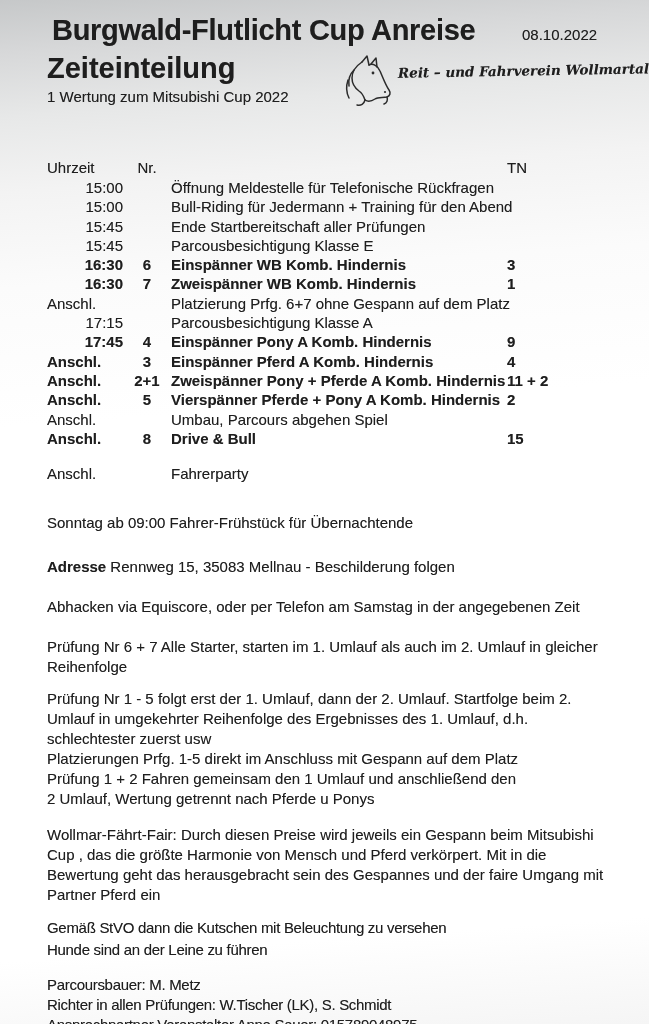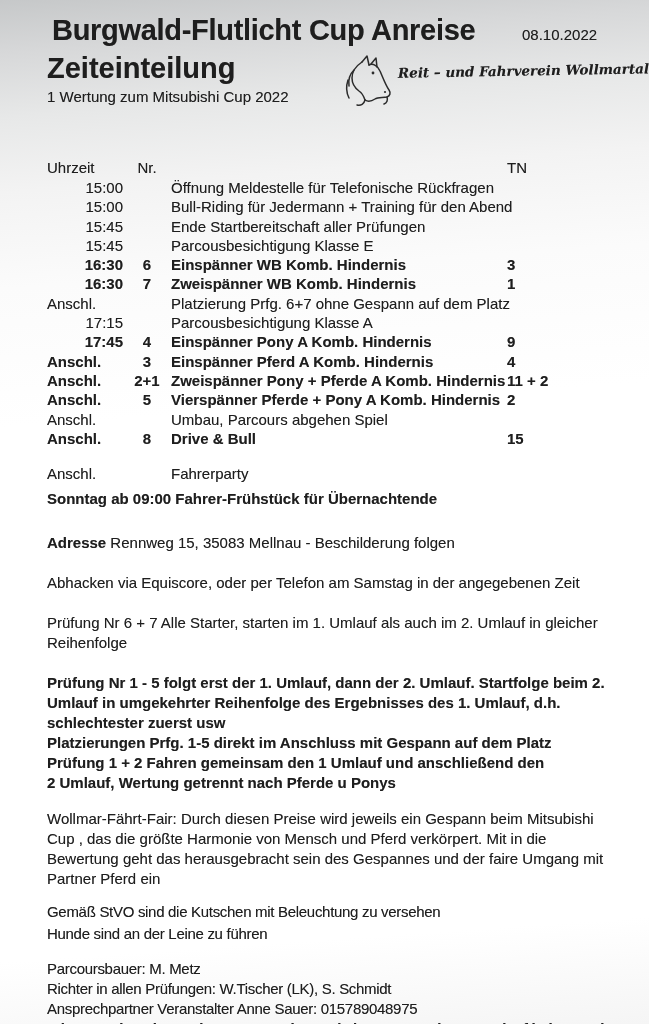--- a/index.html
+++ b/index.html
@@ -35,25 +35,25 @@
   .trow.gap { margin-top:16px; }
   .c-time { text-align:left; }
   .c-time.num { text-align:right; }
   .c-nr { text-align:center; }
   .c-desc { text-align:left; overflow:visible; }
   .c-tn { text-align:left; }
   .head .c-time { text-align:left; }
 
   
   .block { margin-left:47px; width:575px; font-size:15px; line-height:20px; white-space:nowrap; }
-  .mt-sonntag { margin-top:6px;font-weight:bold; }
+  .mt-sonntag { margin-top:30px; }
   .mt-adresse { margin-top:24px; }
   .mt-abhacken{ margin-top:20px; }
   .mt-p1 { margin-top:20px; }
-  .mt-p2 { margin-top:20px;font-weight:bold; }
+  .mt-p2 { margin-top:12px; }
   .mt-fair { margin-top:16px; }
   .mt-stvo { margin-top:12px; line-height:22px; letter-spacing:-.3px; }
   .mt-contacts { margin-top:14px; letter-spacing:-.3px; }
   .bold-label { font-weight:700; }
   .closing { font-weight:700; }
 </style>
 </head>
 <body>
 
 <div class="page">
@@ -206,21 +206,21 @@
     </div>
 
   <div class="block mt-fair">
       <div>Wollmar-Fährt-Fair: Durch diesen Preise wird jeweils ein Gespann beim Mitsubishi</div>
       <div>Cup ,  das die größte Harmonie von Mensch und Pferd verkörpert. Mit in die</div>
       <div>Bewertung geht das herausgebracht sein des Gespannes und der faire Umgang mit</div>
       <div>Partner Pferd ein</div>
     </div>
 
   <div class="block mt-stvo">
-      <div>Gemäß StVO sind die Kutschen mit Beleuchtung zu versehen</div>
+      <div>Gemäß StVO dann die Kutschen mit Beleuchtung zu versehen</div>
       <div>Hunde sind an der Leine zu führen</div>
     </div>
 
   <div class="block mt-contacts">
     <div>
         <div>Parcoursbauer: M. Metz</div>
         <div>Richter in allen Prüfungen: W.Tischer (LK), S. Schmidt</div>
         <div>Ansprechpartner Veranstalter Anne Sauer: 015789048975</div>
       </div>
     <div class="closing">Wir wünschen Ihnen eine gute Anreise und einen angenehmen Verlauf beim Turnier!</div>

